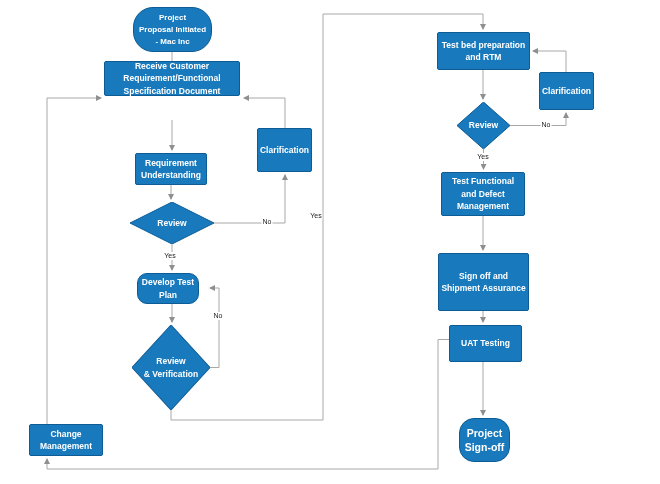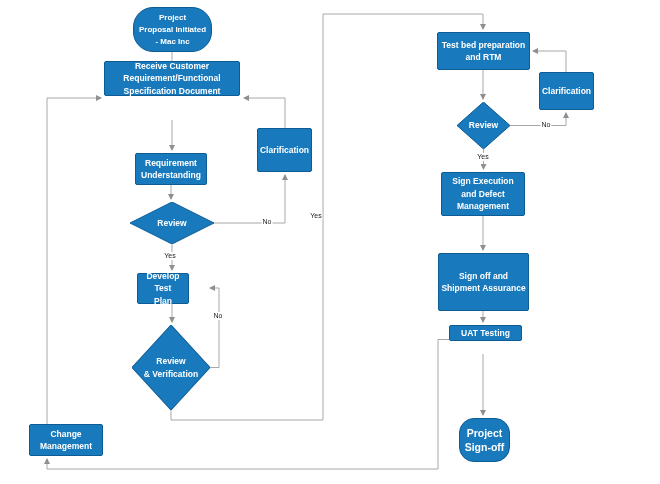--- a/index.html
+++ b/index.html
@@ -98,21 +98,21 @@
     <svg viewBox="0 0 100 100" preserveAspectRatio="none">
       <polygon points="50,0 100,50 50,100 0,50" fill="#1879bd" stroke="#0d5c95" vector-effect="non-scaling-stroke"></polygon>
     </svg>
     <span class="lbl">Review</span>
   </div>
 
   <div class="node process" style="left:257px; top:128px; width:55px; height:44px;">
     <span class="lbl">Clarification</span>
   </div>
 
-  <div class="node process" style="left:137px; top:273px; width:52px; height:31px;">
+  <div class="node process" style="left:137px; top:273px; width:62px; height:31px;border-radius:10px;">
     <span class="lbl">Develop Test
 Plan</span>
   </div>
 
   <div class="node decision" style="left:132px; top:325px; width:78px; height:85px;">
     <svg viewBox="0 0 100 100" preserveAspectRatio="none">
       <polygon points="50,0 100,50 50,100 0,50" fill="#1879bd" stroke="#0d5c95" vector-effect="non-scaling-stroke"></polygon>
     </svg>
     <span class="lbl">Review
 &amp; Verification</span>
@@ -133,31 +133,31 @@
   </div>
 
   <div class="node decision" style="left:457px; top:102px; width:53px; height:47px;">
     <svg viewBox="0 0 100 100" preserveAspectRatio="none">
       <polygon points="50,0 100,50 50,100 0,50" fill="#1879bd" stroke="#0d5c95" vector-effect="non-scaling-stroke"></polygon>
     </svg>
     <span class="lbl">Review</span>
   </div>
 
   <div class="node process" style="left:441px; top:172px; width:84px; height:44px;">
-    <span class="lbl">Sign Execution
+    <span class="lbl">Test Functional
 and Defect
 Management</span>
   </div>
 
   <div class="node process" style="left:438px; top:253px; width:91px; height:58px;">
     <span class="lbl">Sign off and
 Shipment Assurance</span>
   </div>
 
-  <div class="node process" style="left:449px; top:325px; width:73px; height:16px;">
+  <div class="node process" style="left:449px; top:325px; width:73px; height:37px;">
     <span class="lbl">UAT Testing</span>
   </div>
 
   <div class="node terminator r15" style="left:459px; top:418px; width:51px; height:44px;">
     <span class="lbl">Project
 Sign-off</span>
   </div>
 
   <span class="edge-label" style="left:267px; top:222px;">No</span>
   <span class="edge-label" style="left:170px; top:256px;">Yes</span>

